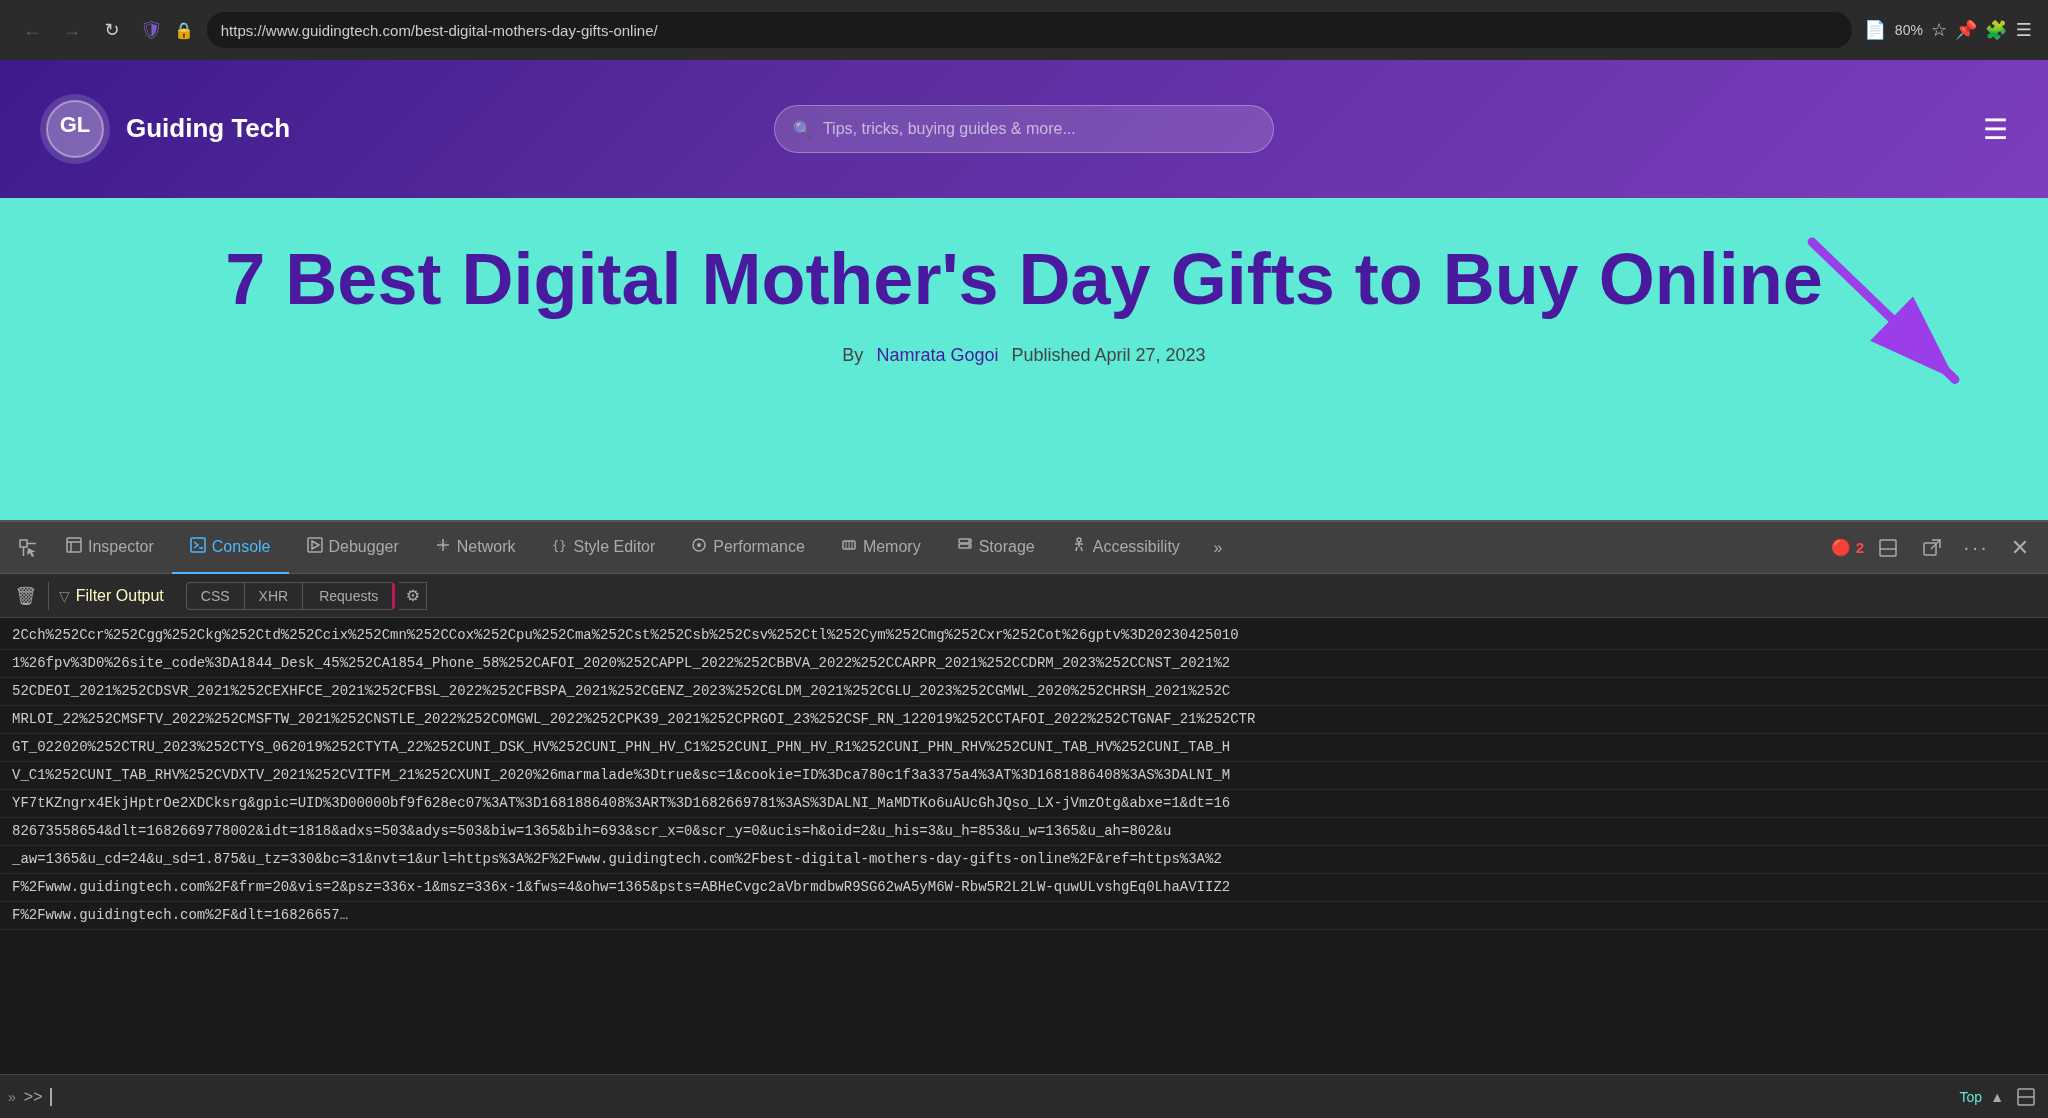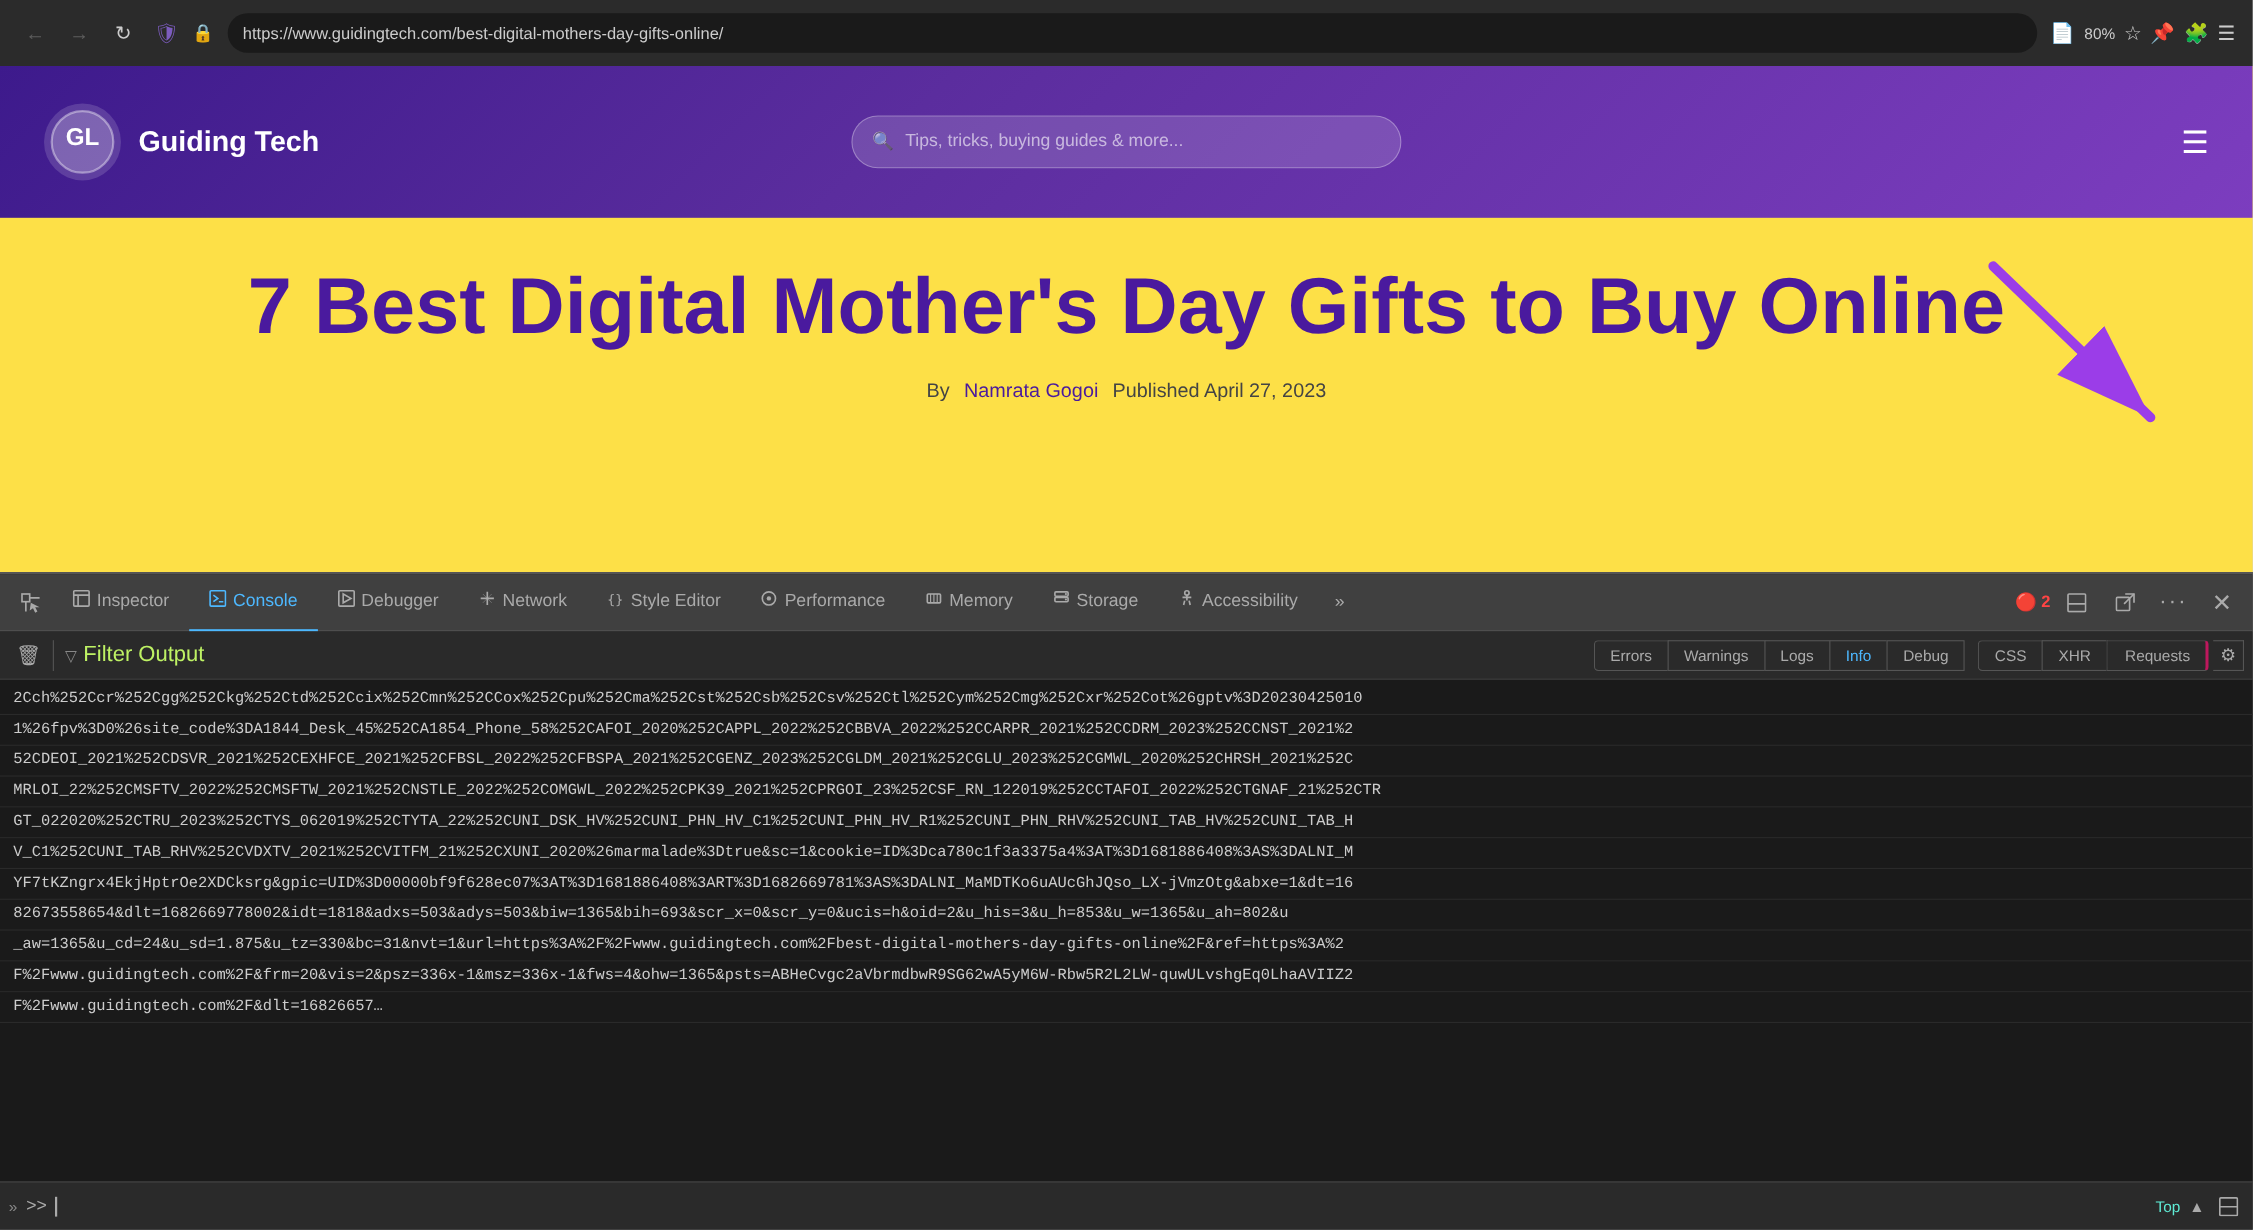--- a/index.html
+++ b/index.html
@@ -44,21 +44,21 @@
       background: transparent;
       border: none;
       color: #ccc;
       font-size: 14px;
       cursor: pointer;
     }
 
     
     .website-content {
       height: 460px;
-      background: #fde047;
+      background: #5eead4;
       overflow: hidden;
     }
 
     .site-header {
       background: linear-gradient(135deg, #3d1a8c 0%, #5b2d9e 40%, #7c3dbf 100%);
       height: 138px;
       display: flex;
       align-items: center;
       padding: 0 40px;
       position: relative;
@@ -514,30 +514,23 @@
       <button class="devtools-icon-btn" style="font-size:20px; letter-spacing:2px; color:#aaa;">···</button>
       <button class="devtools-icon-btn" style="font-size:22px; color:#aaa;">✕</button>
     </div>
   </div>
 
   <div class="devtools-secondary-bar">
     <button class="trash-btn" title="Clear console">🗑</button>
 
     <div class="filter-input">
       <span class="filter-icon">▽</span>
-      <span style="color:#bef264; font-size:20px;">Filter Output</span>
-    </div>
-
-    <div class="log-filter-btns">
-      <button class="log-filter-btn">Errors</button>
-      <button class="log-filter-btn">Warnings</button>
-      <button class="log-filter-btn">Logs</button>
-      <button class="log-filter-btn log-filter-btn-info">Info</button>
-      <button class="log-filter-btn" style="border-right:1px solid #555;">Debug</button>
-    </div>
+      <span style="color:#fef9c3; font-size:16px;">Filter Output</span>
+    </div>
+
 
     <div class="filter-type-btns">
       <button class="filter-type-btn">CSS</button>
       <button class="filter-type-btn">XHR</button>
       <button class="filter-type-btn" style="border-right:3px solid #be185d;padding-left:16px;">Requests</button>
     </div>
 
     <button class="filter-settings-btn">⚙</button>
   </div>
 

